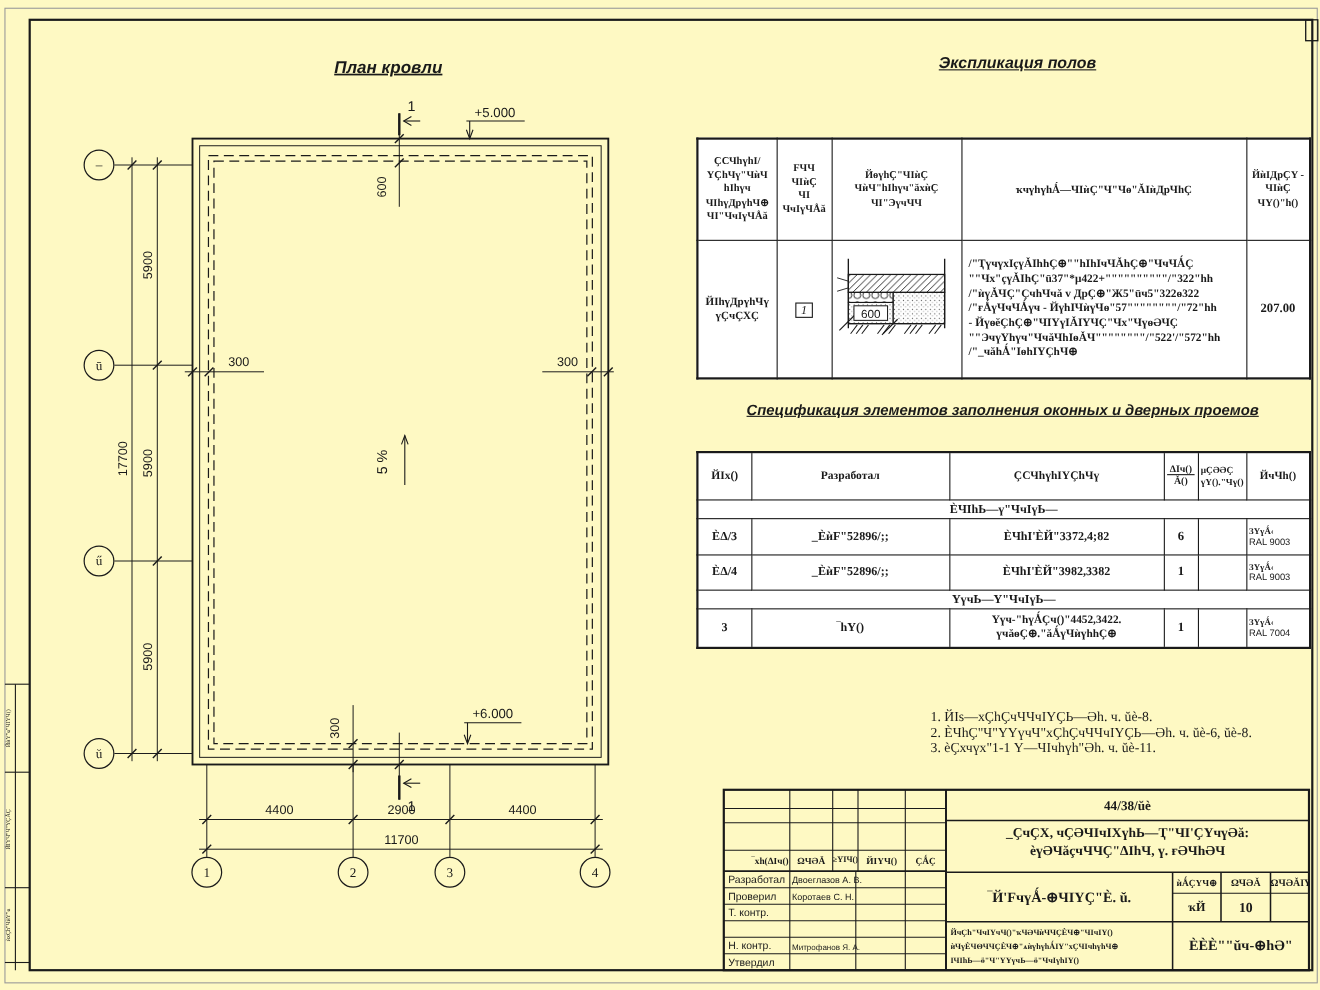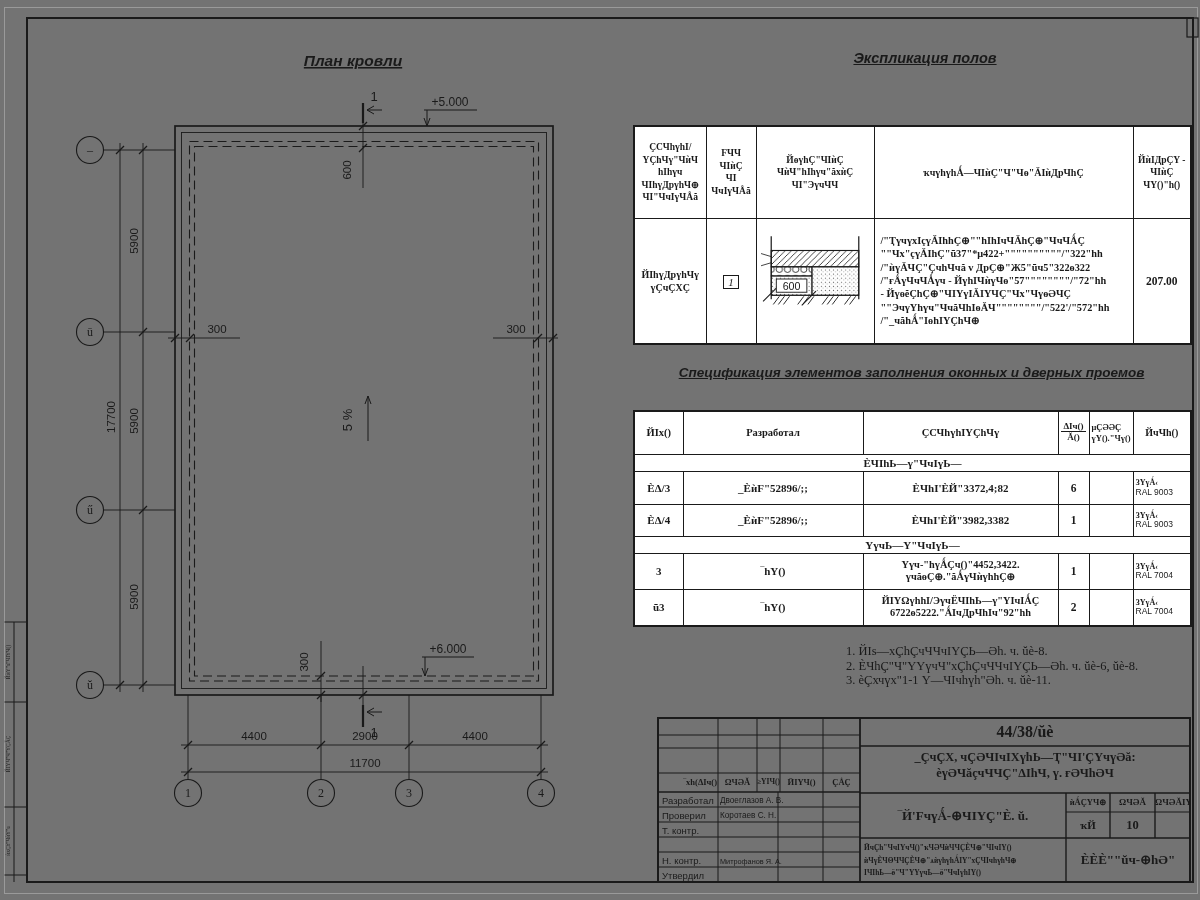--- a/index.html
+++ b/index.html
@@ -1,16 +1,16 @@
 <!DOCTYPE html>
 <html><head>
 <meta charset="utf-8">
 <style>
   html,body{margin:0;padding:0;background:#fff;}
-  #sheet{position:relative;width:1200px;height:900px;background:#737373;overflow:hidden;
+  #sheet{position:relative;width:1200px;height:900px;background:#fef9c3;overflow:hidden;
          font-family:"Liberation Sans",sans-serif;color:#1a1a1a;}
   #bg{position:absolute;left:0;top:0;}
   .ov{position:absolute;}
   .pre{white-space:pre-line;}
   .g{font-family:"Liberation Serif",serif;font-weight:600;}
   .ttl{font-style:italic;font-weight:600;text-decoration:underline;text-align:center;}
   table.dt{border-collapse:collapse;table-layout:fixed;position:absolute;background:#fff;}
   table.dt{border:2px solid #1a1a1a;}
   table.dt td{border:1px solid #1a1a1a;text-align:center;vertical-align:middle;padding:1px 2px;overflow:hidden;}
   .left{text-align:left !important;}
@@ -347,29 +347,20 @@
   </tr>
   <tr style="height:36px">
     <td class="g" style="font-size:11px;">3</td>
     <td class="g" style="font-size:11px;">‾hY()</td>
     <td class="g pre" style="font-size:10.3px;line-height:12.5px;">Yүч-"hүǺҪч()"4452,3422.
 үчăѳҪ⊕."ăǺүЧѝүhhҪ⊕</td>
     <td class="g" style="font-size:11.5px;">1</td>
     <td></td>
     <td class="left" style="font-size:8.5px;line-height:9.5px;"><span class="g" style="font-size:8px;">ЗYүǺ‹</span><br><span>RAL 7004</span></td>
   </tr>
-  <tr style="height:37px">
-    <td class="g" style="font-size:11px;">ū3</td>
-    <td class="g" style="font-size:11px;">‾hY()</td>
-    <td class="g pre" style="font-size:10.3px;line-height:12.5px;">ЙIYΩүhhI/ЭүчЁЧIhЬ—ү"YIчIǺҪ
-6722ѳ5222."ǺIчДрЧhIч"92"hh</td>
-    <td class="g" style="font-size:11.5px;">2</td>
-    <td></td>
-    <td class="left" style="font-size:8.5px;line-height:9.5px;"><span class="g" style="font-size:8px;">ЗYүǺ‹</span><br><span>RAL 7004</span></td>
-  </tr>
 </tbody>
     </table>
 
 <div class="ov g" style="left:846px;top:644px;width:344px;font-size:12.5px;line-height:14.5px;font-weight:500;">
   <div>1. ЙIѕ—хҪhҪчЧЧчIYҪЬ—Əh. ч. ŭè-8.</div>
   <div>2. ÈЧhҪ"Ч"YYүчЧ"хҪhҪчЧЧчIYҪЬ—Əh. ч. ŭè-6, ŭè-8.</div>
   <div>3. èҪхчүх"1-1 Y—ЧIчhүh"Əh. ч. ŭè-11.</div>
 </div>
 
 <div>
@@ -381,21 +372,21 @@
 
   <div class="tbtxt" style="left:662px;top:795px;width:56px;font-size:9.5px;">Разработал</div>
   <div class="tbtxt" style="left:720px;top:796px;width:100px;font-size:8.2px;">Двоеглазов А. В.</div>
   <div class="tbtxt" style="left:662px;top:810px;width:56px;font-size:9.5px;">Проверил</div>
   <div class="tbtxt" style="left:720px;top:811px;width:100px;font-size:8.2px;">Коротаев С. Н.</div>
   <div class="tbtxt" style="left:662px;top:825px;width:56px;font-size:9.5px;">Т. контр.</div>
   <div class="tbtxt" style="left:662px;top:855px;width:56px;font-size:9.5px;">Н. контр.</div>
   <div class="tbtxt" style="left:720px;top:857px;width:100px;font-size:7.3px;">Митрофанов Я. А.</div>
   <div class="tbtxt" style="left:662px;top:870px;width:56px;font-size:9.5px;">Утвердил</div>
 
-  <div class="tbtxt g" style="left:860px;top:718px;width:330px;height:28px;font-size:16px;line-height:28px;text-align:center;">44/38/ŭè</div>
+  <div class="tbtxt g" style="left:860px;top:718px;width:330px;height:28px;font-size:12px;line-height:28px;text-align:center;">44/38/ŭè</div>
   <div class="tbtxt g pre" style="left:860px;top:750px;width:330px;font-size:12.3px;line-height:15.5px;text-align:center;">_ҪчҪХ, чҪƏЧIчIХүhЬ—Ҭ"ЧI'ҪYчүƏă:
 èүƏЧăçчЧЧҪ"ΔIhЧ, ү. ғƏЧhƏЧ</div>
   <div class="tbtxt g" style="left:860px;top:793px;width:206px;height:45px;font-size:13px;line-height:45px;text-align:center;">‾Й'FчүǺ-⊕ЧIYҪ"È. ŭ.</div>
 
   <div class="tbtxt g" style="left:1066px;top:793px;width:44px;font-size:8.5px;line-height:19px;text-align:center;">ѝǺҪYЧ⊕</div>
   <div class="tbtxt g" style="left:1110px;top:793px;width:45px;font-size:9px;line-height:19px;text-align:center;">ΩЧƏǍ</div>
   <div class="tbtxt g" style="left:1155px;top:793px;width:35px;font-size:9px;line-height:19px;text-align:center;">ΩЧƏǍIY</div>
   <div class="tbtxt g" style="left:1066px;top:812px;width:44px;font-size:11px;line-height:26px;text-align:center;">ҡЙ</div>
   <div class="tbtxt g" style="left:1110px;top:812px;width:45px;font-size:12.5px;line-height:26px;text-align:center;">10</div>
   <div class="tbtxt g" style="left:1155px;top:812px;width:35px;font-size:12.5px;line-height:26px;text-align:center;"></div>

